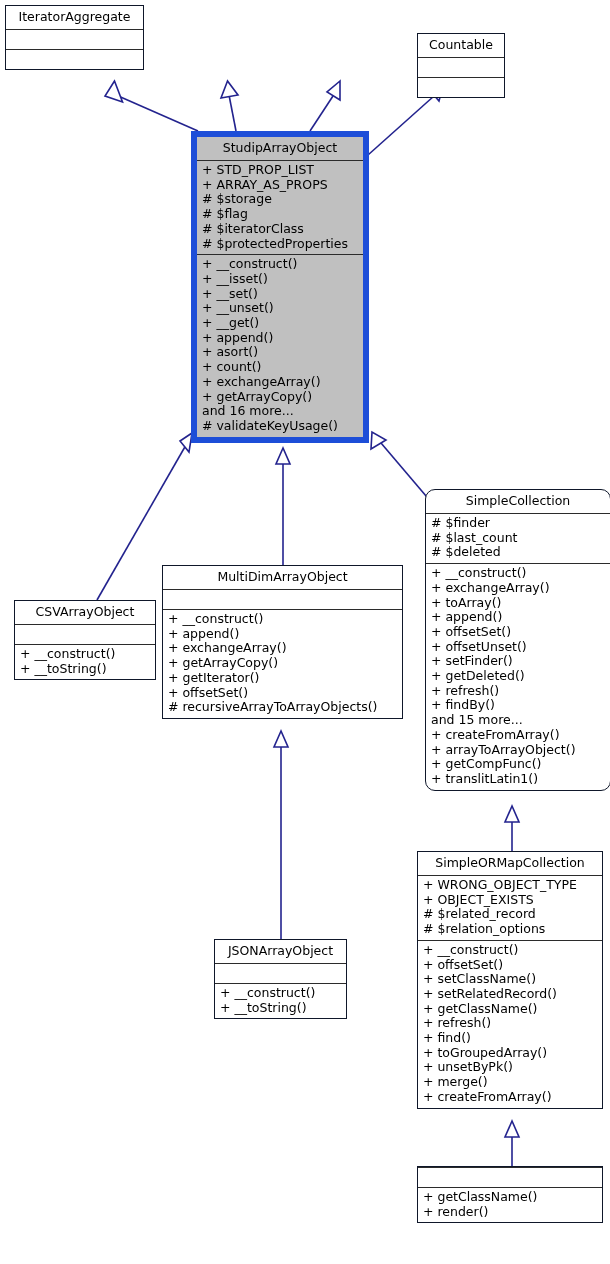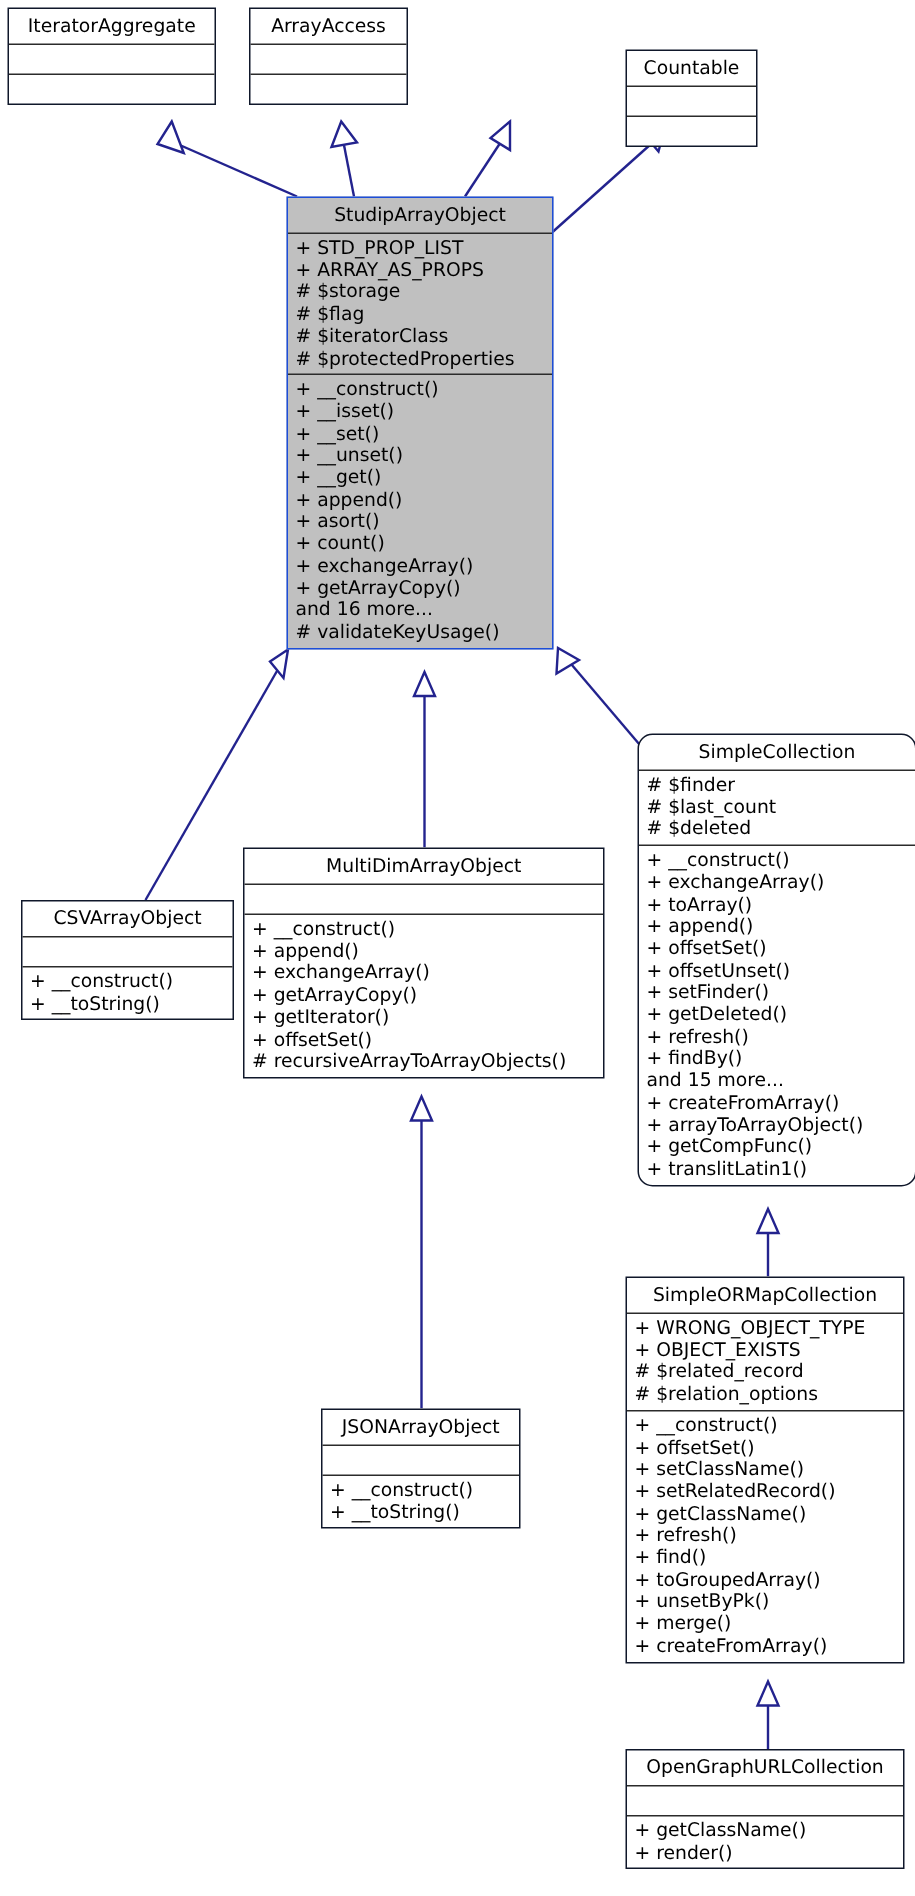--- a/index.html
+++ b/index.html
@@ -25,21 +25,21 @@
   }
   .node {
     position: absolute;
     box-sizing: border-box;
     border: 1px solid #0f172a;
     background: #ffffff;
     z-index: 2;
   }
   .node.highlight {
     background: #c0c0c0;
-    border: 1px solid #1d4ed8;
+    border: 6px solid #1d4ed8;
   }
   .node .title {
     text-align: center;
     font-size: 12.5px;
     color: #000000;
     line-height: 14px;
     padding: 4px 4px 5px 4px;
     white-space: nowrap;
   }
   .node .sep {
@@ -107,27 +107,20 @@
   </svg>
 
   <div class="node" style="left:5px; top:5px; width:139px;">
     <div class="title">IteratorAggregate</div>
     <div class="sep"></div>
     <div class="compartment empty"></div>
     <div class="sep"></div>
     <div class="compartment empty"></div>
   </div>
 
-  <div class="node" style="left:166px; top:5px; width:106px;">
-    <div class="title">ArrayAccess</div>
-    <div class="sep"></div>
-    <div class="compartment empty"></div>
-    <div class="sep"></div>
-    <div class="compartment empty"></div>
-  </div>
 
 
   <div class="node" style="left:417px; top:5px; width:88px;margin-top:28px;">
     <div class="title">Countable</div>
     <div class="sep"></div>
     <div class="compartment empty"></div>
     <div class="sep"></div>
     <div class="compartment empty"></div>
   </div>
 
@@ -244,21 +237,20 @@
         <div class="row">+ refresh()</div>
         <div class="row">+ find()</div>
         <div class="row">+ toGroupedArray()</div>
         <div class="row">+ unsetByPk()</div>
         <div class="row">+ merge()</div>
         <div class="row">+ createFromArray()</div>
       </div>
   </div>
 
   <div class="node" style="left:417px; top:1166px; width:186px;">
-    <div class="title">OpenGraphURLCollection</div>
     <div class="sep"></div>
     <div class="compartment empty"></div>
     <div class="sep"></div>
     <div class="compartment">
         <div class="row">+ getClassName()</div>
         <div class="row">+ render()</div>
       </div>
   </div>
 
 </div>

